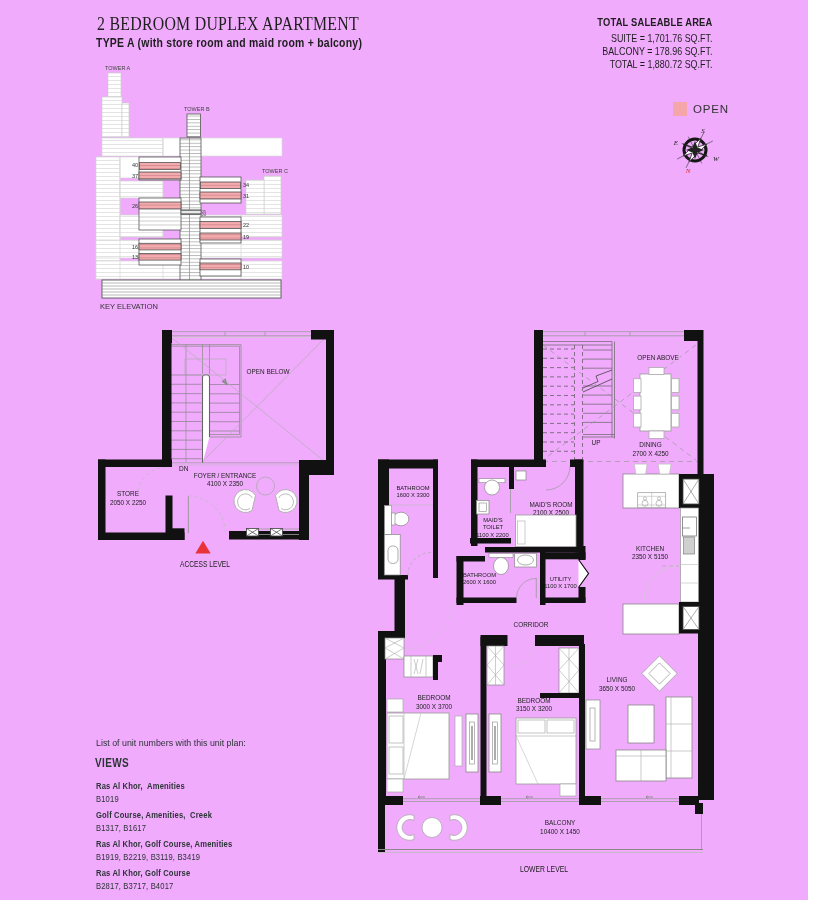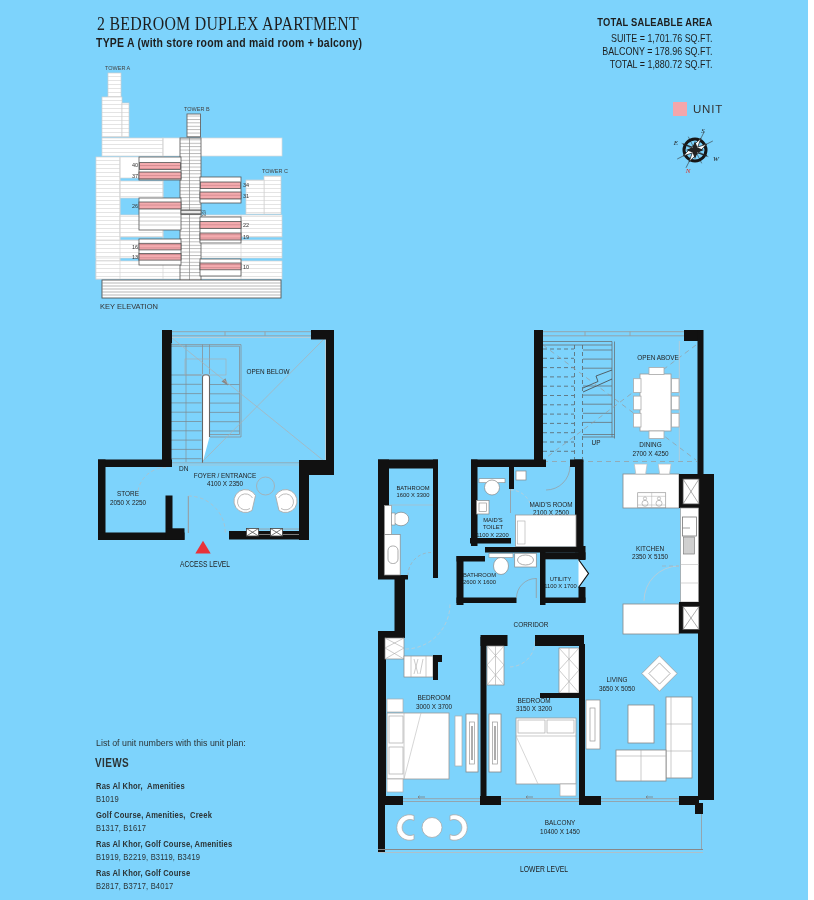--- a/index.html
+++ b/index.html
@@ -1,35 +1,35 @@
 <!DOCTYPE html>
 <html><head>
 <meta charset="utf-8">
 <style>
   html,body{margin:0;padding:0;background:#fff;}
-  #page{position:relative;width:808px;height:900px;background:#7dd3fc;overflow:hidden;
+  #page{position:relative;width:808px;height:900px;background:#f0abfc;overflow:hidden;
         font-family:"Liberation Sans",sans-serif;}
   .abs{position:absolute;}
 </style>
 </head>
 <body>
 <div id="page">
 
 <div class="abs" style="left:97px;top:14px;font-family:'Liberation Serif',serif;font-size:18px;color:#1e1e1e;letter-spacing:0.3px;transform:scaleX(0.88);transform-origin:0 0;white-space:nowrap;">2 BEDROOM DUPLEX APARTMENT</div>
 
 <div class="abs" style="left:96px;top:36px;font-size:12.5px;font-weight:bold;color:#1e1e1e;letter-spacing:0.3px;transform:scaleX(0.835);transform-origin:0 0;white-space:nowrap;">TYPE A (with store room and maid room + balcony)</div>
 
 <div class="abs" style="right:96px;top:16px;text-align:right;color:#1e1e1e;transform:scaleX(0.85);transform-origin:100% 0;">
   <div style="font-size:11px;font-weight:bold;margin-bottom:4px;letter-spacing:0.2px;">TOTAL SALEABLE AREA</div>
   <div style="font-size:10.5px;line-height:13px;">SUITE = 1,701.76 SQ.FT.<br>BALCONY = 178.96 SQ.FT.<br>TOTAL = 1,880.72 SQ.FT.</div>
 </div>
 
 <div class="abs" style="left:673px;top:102px;width:14px;height:14px;background:#f4a6ab;"></div>
 
-<div class="abs" style="left:693px;top:103px;font-size:11.5px;letter-spacing:0.8px;color:#333;">UNIT</div>
+<div class="abs" style="left:693px;top:103px;font-size:11.5px;letter-spacing:0.8px;color:#333;">OPEN</div>
 
 <div class="abs" style="left:96px;top:736.5px;font-size:9.5px;color:#2c3436;transform:scaleX(0.93);transform-origin:0 0;white-space:nowrap;">List of unit numbers with this unit plan:</div>
 
 <div class="abs" style="left:95px;top:754.5px;font-size:13.5px;font-weight:bold;color:#2c3436;transform:scaleX(0.74);transform-origin:0 0;letter-spacing:0.5px;">VIEWS</div>
 
 <div class="abs" style="left:96px;top:780px;font-size:9.5px;font-weight:bold;color:#2c3436;transform:scaleX(0.8);transform-origin:0 0;white-space:nowrap;letter-spacing:0.2px;">Ras Al Khor,&nbsp; Amenities</div>
 <div class="abs" style="left:96px;top:792.5px;font-size:9.5px;color:#2c3436;transform:scaleX(0.8);transform-origin:0 0;white-space:nowrap;letter-spacing:0.2px;">B1019</div>
 
 <div class="abs" style="left:96px;top:809px;font-size:9.5px;font-weight:bold;color:#2c3436;transform:scaleX(0.8);transform-origin:0 0;white-space:nowrap;letter-spacing:0.2px;">Golf Course, Amenities,&nbsp; Creek</div>
 <div class="abs" style="left:96px;top:821.5px;font-size:9.5px;color:#2c3436;transform:scaleX(0.8);transform-origin:0 0;white-space:nowrap;letter-spacing:0.2px;">B1317, B1617</div>

